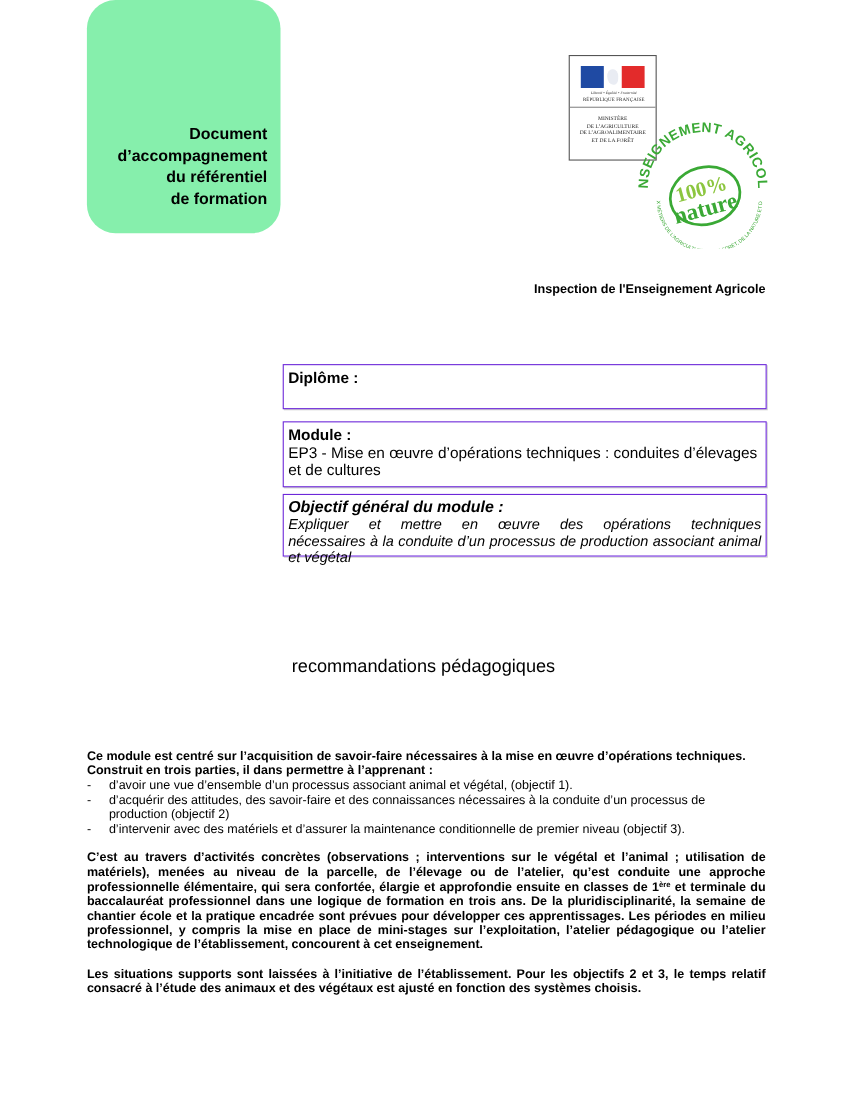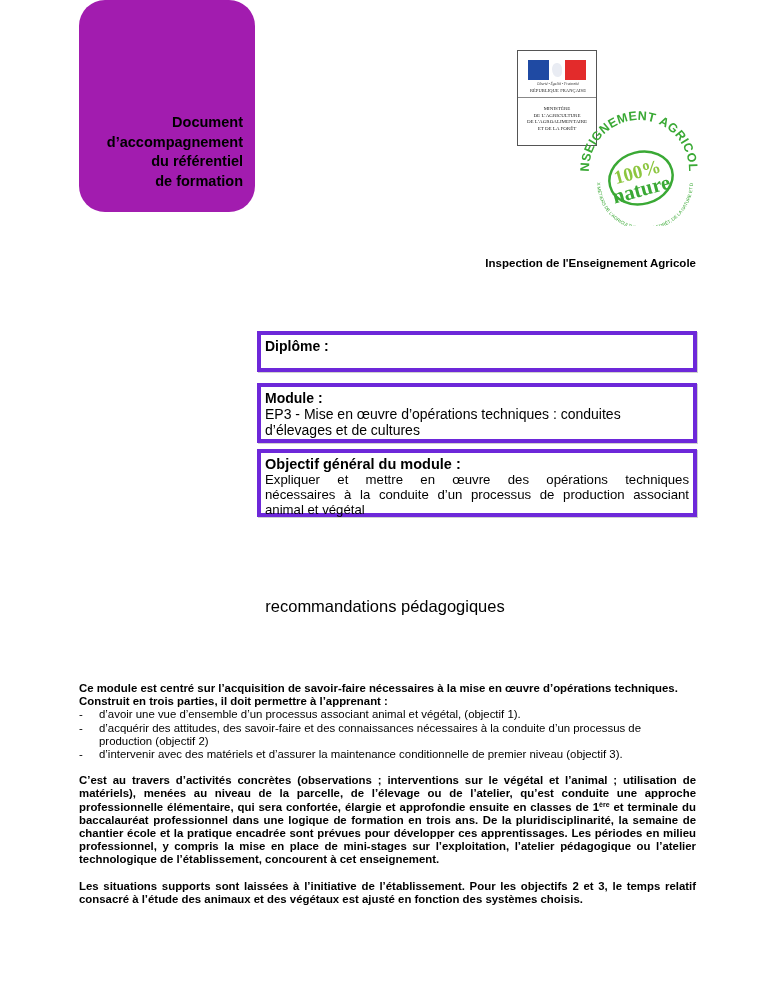--- a/index.html
+++ b/index.html
@@ -2,21 +2,21 @@
 <html><head>
   <meta charset="utf-8">
   <style>
     html, body { margin: 0; padding: 0; background: #ffffff; }
     body {
       width: 768px; height: 994px; position: relative; overflow: hidden;
       font-family: "Liberation Sans", sans-serif; color: #000;
     }
     .title-panel {
       position: absolute; left: 79px; top: 0; width: 176px; height: 212px;
-      background: #a21caf; border-radius: 0 0 26px 26px;
+      background: #86efac; border-radius: 0 0 26px 26px;
       border-top-left-radius: 26px; border-top-right-radius: 26px;
       box-sizing: border-box; padding: 113px 12px 0 0; text-align: right;
       font-weight: bold; font-size: 14.5px; line-height: 19.5px;
     }
     .title-panel div { white-space: nowrap; }
 
     .logos {
       position: absolute; left: 517px; top: 50px; width: 190px; height: 175px;
     }
     .rf-box {
@@ -52,27 +52,27 @@
 
     .ea-logo { position: absolute; left: 58px; top: 48px; width: 128px; height: 128px; }
 
     .inspection {
       position: absolute; right: 72px; top: 257px;
       font-weight: bold; font-size: 11.5px; white-space: nowrap;
     }
 
     .info-box {
       position: absolute; left: 257px; width: 440px; box-sizing: border-box;
-      border: 4px solid #6d28d9; box-shadow: 1px 1px 0 #d0d0d0;
+      border: 1px solid #6d28d9; box-shadow: 1px 1px 0 #d0d0d0;
       padding: 3px 4px 4px 4px; font-size: 14px; line-height: 16px;
     }
     .info-box .label { font-weight: bold; }
     .box-diplome { top: 331px; height: 41px; }
     .box-module { top: 383px; height: 60px; }
-    .box-objectif { top: 449px; height: 68px; }
+    .box-objectif { top: 449px; height: 57px; font-style: italic; }
     .box-objectif .label { font-size: 14.5px; }
     .box-objectif .val { font-size: 13.2px; line-height: 15px; text-align: justify; text-align-last: left; }
     .box-objectif .val.first-line { text-align-last: justify; }
 
     .section-heading {
       position: absolute; left: 160px; width: 450px; top: 596px;
       text-align: center; font-size: 16.5px; line-height: 20px;
     }
 
     .body-text {
@@ -147,21 +147,21 @@
   <div class="val first-line">Expliquer et mettre en œuvre des opérations techniques</div>
   <div class="val">nécessaires à la conduite d’un processus de production associant animal et végétal</div>
 </div>
 
 <div class="section-heading">
   <div>recommandations pédagogiques</div>
 </div>
 
 <div class="body-text">
   <p>Ce module est centré sur l’acquisition de savoir-faire nécessaires à la mise en œuvre d’opérations techniques.</p>
-  <p>Construit en trois parties, il doit permettre à l’apprenant :</p>
+  <p>Construit en trois parties, il dans permettre à l’apprenant :</p>
   <ul>
     <li><span class="dash">-</span><span>d’avoir une vue d’ensemble d’un processus associant animal et végétal, (objectif 1).</span></li>
     <li><span class="dash">-</span><span>d’acquérir des attitudes, des savoir-faire et des connaissances nécessaires à la conduite d’un processus de production (objectif 2)</span></li>
     <li><span class="dash">-</span><span>d’intervenir avec des matériels et d’assurer la maintenance conditionnelle de premier niveau (objectif 3).</span></li>
   </ul>
   <div class="gap"></div>
   <p><span>C’est au travers </span><b>d’activités concrètes</b><span> (observations ; interventions sur le végétal et l’animal ; utilisation de matériels), menées au niveau de la parcelle, de l’élevage ou de l’atelier, qu’est conduite une approche professionnelle élémentaire, qui sera confortée, élargie et approfondie ensuite en classes de 1</span><sup>ère</sup><span> et terminale du baccalauréat professionnel dans une logique de formation en trois ans. De la pluridisciplinarité, la semaine de chantier école et la pratique encadrée sont prévues pour développer ces apprentissages. Les périodes en milieu professionnel, y compris la mise en place de mini-stages sur l’exploitation, l’atelier pédagogique ou l’atelier technologique de l’établissement, concourent à cet enseignement.</span></p>
   <div class="gap"></div>
   <p>Les situations supports sont laissées à l’initiative de l’établissement. Pour les objectifs 2 et 3, le temps relatif consacré à l’étude des animaux et des végétaux est ajusté en fonction des systèmes choisis.</p>
 </div>

